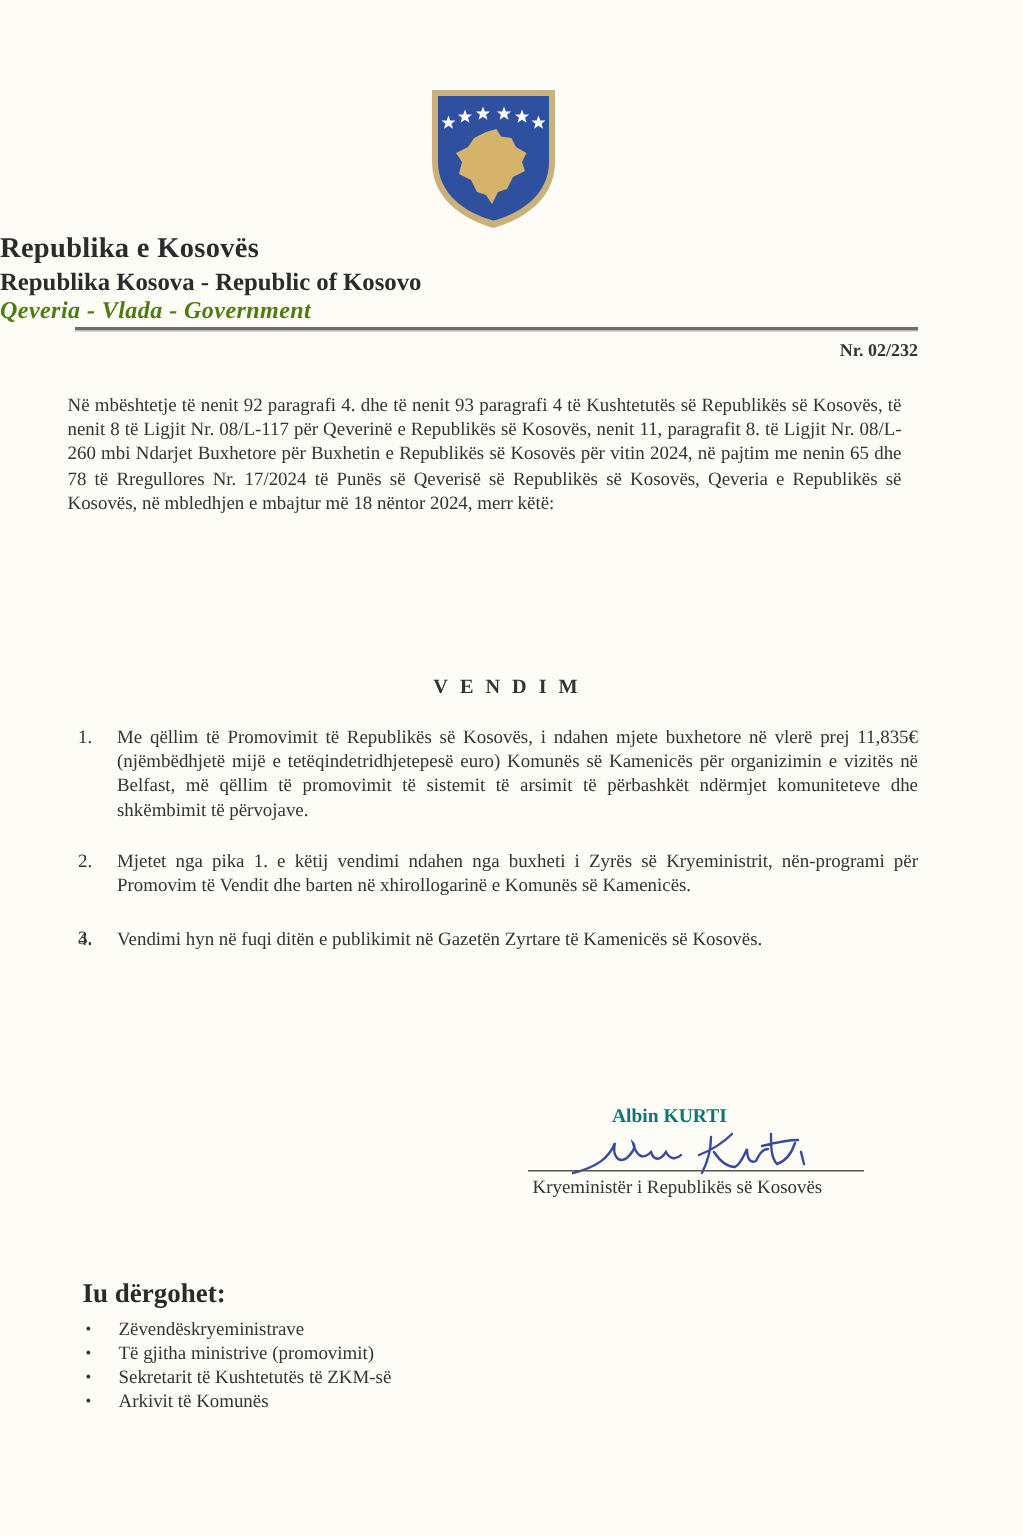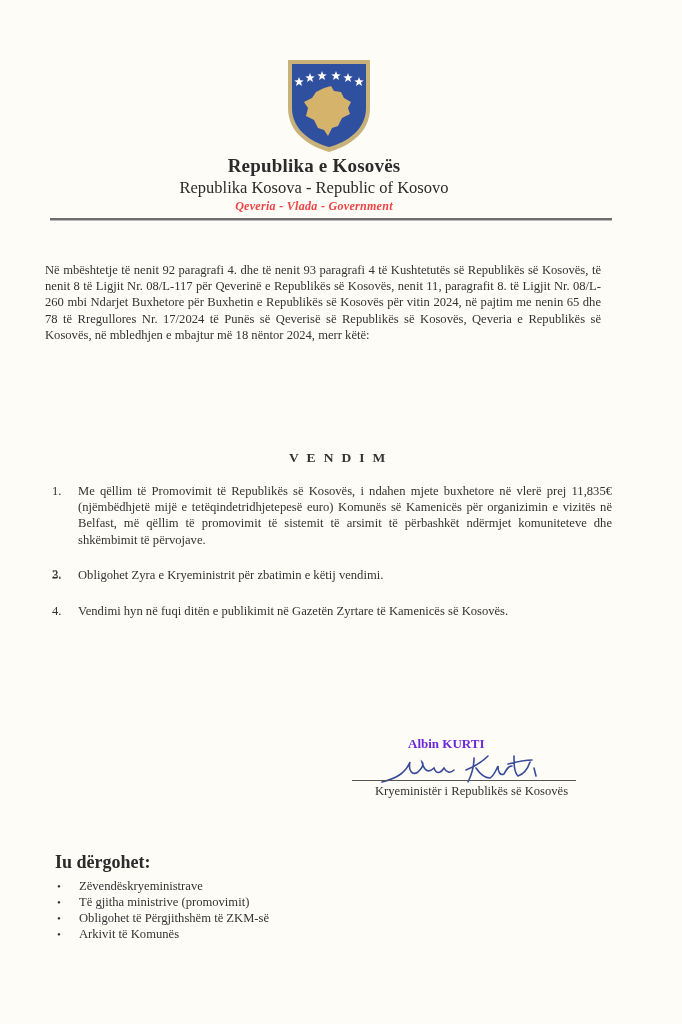--- a/index.html
+++ b/index.html
@@ -7,24 +7,24 @@
       width: 682px; height: 1024px; overflow: hidden;
       background: #fdfcf7;
       font-family: "Liberation Serif", "DejaVu Serif", serif;
       color: #2a2a2a;
       position: relative;
     }
     .page { position: absolute; left: 0; top: 0; width: 682px; height: 1024px; }
 
     .emblem { position: absolute; left: 284px; top: 56px; width: 90px; height: 98px; }
 
-    .hdr { position: absolute; left: 0; width: 628px; text-align: center; }
+    .hdr { position: absolute; left: 0; width: 628px; }
     .hdr-1 { top: 155px; font-size: 19px; font-weight: bold; color: #2b2b2b; letter-spacing: 0.2px; }
-    .hdr-2 { top: 178px; font-size: 16.5px; font-weight: normal; color: #2b2b2b; }
-    .hdr-3 { top: 199px; font-size: 12px; font-style: italic; font-weight: bold; color: #ef4444; letter-spacing: 0.3px; }
+    .hdr-2 { top: 178px; font-size: 16.5px; font-weight: bold; color: #2b2b2b; }
+    .hdr-3 { top: 199px; font-size: 16px; font-style: italic; font-weight: bold; color: #4d7c0f; letter-spacing: 0.3px; }
 
     .rule { position: absolute; left: 50px; top: 218px; width: 562px; height: 0; border-top: 2px solid #6e6e6e; box-shadow: 0 1px 0 #b9b9b9; }
 
     .ref { position: absolute; right: 70px; width: 200px; text-align: right; font-size: 12px; font-weight: bold; color: #333; }
     .ref-nr { top: 226px; }
     .ref-date { top: 241px; }
 
     .preamble {
       position: absolute; left: 45px; top: 262px; width: 556px;
       font-size: 12.6px; line-height: 16.2px; text-align: justify; color: #333;
@@ -35,24 +35,24 @@
       font-size: 13.5px; font-weight: bold; letter-spacing: 8px; color: #333;
     }
 
     .items { position: absolute; left: 52px; top: 483px; width: 560px; margin: 0; padding: 0; list-style: none; }
     .item { position: relative; padding-left: 26px; font-size: 12.6px; line-height: 16.2px; text-align: justify; color: #333; }
     .item .num { position: absolute; left: 0; top: 0; }
     .item-1 { margin-bottom: 18px; }
     .item-2 { margin-bottom: 19px; }
     .item-3 { margin-bottom: 20px; }
 
-    .sign-name { position: absolute; left: 408px; top: 736px; font-size: 13px; font-weight: bold; color: #6d28d9; }
+    .sign-name { position: absolute; left: 408px; top: 736px; font-size: 13px; font-weight: bold; color: #0f766e; }
     .signature { position: absolute; left: 378px; top: 752px; width: 190px; height: 34px; }
     .sign-line { position: absolute; left: 352px; top: 780px; width: 224px; border-top: 1px solid #555; }
-    .sign-title { position: absolute; left: 375px; top: 784px; font-size: 12.6px; color: #333; }
+    .sign-title { position: absolute; left: 355px; top: 784px; font-size: 12.6px; color: #333; }
 
     .dist-title { position: absolute; left: 55px; top: 852px; font-size: 18px; font-weight: bold; color: #2b2b2b; }
     .dist-list { position: absolute; left: 57px; top: 878px; margin: 0; padding: 0; list-style: none; }
     .dist-item { position: relative; padding-left: 22px; font-size: 12.6px; line-height: 16px; color: #333; }
     .dist-item .bullet { position: absolute; left: 0; top: 0; font-size: 11px; }
   </style>
 </head>
 <body>
 
 <div class="page">
@@ -70,36 +70,37 @@
     </g>
     <path d="M40 32 L47 30 L50 35 L57 36 L60 42 L67 46 L64 52 L66 58 L58 62 L54 70 L48 72 L44 80 L40 74 L34 72 L30 64 L22 60 L24 52 L20 46 L28 42 L32 36 Z" fill="#d6b36a"></path>
   </svg>
 
   <div class="hdr hdr-1">Republika e Kosovës</div>
   <div class="hdr hdr-2">Republika Kosova - Republic of Kosovo</div>
   <div class="hdr hdr-3">Qeveria - Vlada - Government</div>
 
   <div class="rule"></div>
 
+  <div class="ref ref-nr">Nr. 02/232</div>
 
   <div class="preamble">Në mbështetje të nenit 92 paragrafi 4. dhe të nenit 93 paragrafi 4 të Kushtetutës së Republikës së Kosovës, të nenit 8 të Ligjit Nr. 08/L-117 për Qeverinë e Republikës së Kosovës, nenit 11, paragrafit 8. të Ligjit Nr. 08/L-260 mbi Ndarjet Buxhetore për Buxhetin e Republikës së Kosovës për vitin 2024, në pajtim me nenin 65 dhe 78 të Rregullores Nr. 17/2024 të Punës së Qeverisë së Republikës së Kosovës, Qeveria e Republikës së Kosovës, në mbledhjen e mbajtur më 18 nëntor 2024, merr këtë:</div>
 
   <div class="title">VENDIM</div>
 
   <ol class="items">
     <li class="item item-1">
       <span class="num">1.</span>
       <span>Me qëllim të Promovimit të Republikës së Kosovës, i ndahen mjete buxhetore në vlerë prej 11,835€ (njëmbëdhjetë mijë e tetëqindetridhjetepesë euro) Komunës së Kamenicës për organizimin e vizitës në Belfast, më qëllim të promovimit të sistemit të arsimit të përbashkët ndërmjet komuniteteve dhe shkëmbimit të përvojave.</span>
     </li>
     <li class="item item-2">
       <span class="num">2.</span>
+      <span>Mjetet nga pika 1. e këtij vendimi ndahen nga buxheti i Zyrës së Kryeministrit, nën-programi për Promovim të Vendit dhe barten në xhirollogarinë e Komunës së Kamenicës.</span>
     </li>
     <li class="item item-3">
       <span class="num">3.</span>
-      <span>Obligohet Zyra e Kryeministrit për zbatimin e këtij vendimi.</span>
     </li>
     <li class="item item-4">
       <span class="num">4.</span>
       <span>Vendimi hyn në fuqi ditën e publikimit në Gazetën Zyrtare të Kamenicës së Kosovës.</span>
     </li>
   </ol>
 
   <div class="sign-name">Albin KURTI</div>
   <svg class="signature" viewBox="0 0 190 34">
     <path d="M4 30 C20 26 28 20 32 10 C30 18 34 24 40 20 C44 16 46 12 44 10 C46 18 50 22 56 16 C58 22 62 22 66 16 C68 20 72 22 76 18" fill="none" stroke="#3a4a9a" stroke-width="1.6" stroke-linecap="round"></path>
@@ -113,20 +114,20 @@
     <li class="dist-item">
       <span class="bullet">•</span>
       <span>Zëvendëskryeministrave</span>
     </li>
     <li class="dist-item">
       <span class="bullet">•</span>
       <span>Të gjitha ministrive (promovimit)</span>
     </li>
     <li class="dist-item">
       <span class="bullet">•</span>
-      <span>Obligohet të Përgjithshëm të ZKM-së</span>
+      <span>Sekretarit të Kushtetutës të ZKM-së</span>
     </li>
     <li class="dist-item">
       <span class="bullet">•</span>
       <span>Arkivit të Komunës</span>
     </li>
   </ul>
 </div>
 
 </body></html>

